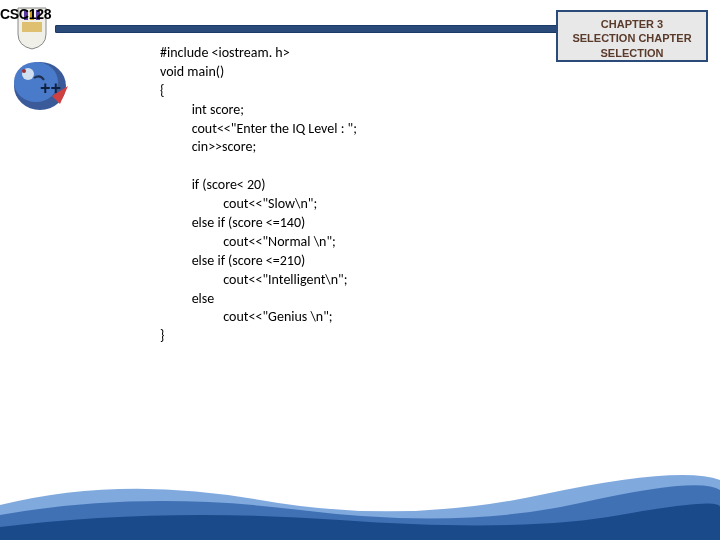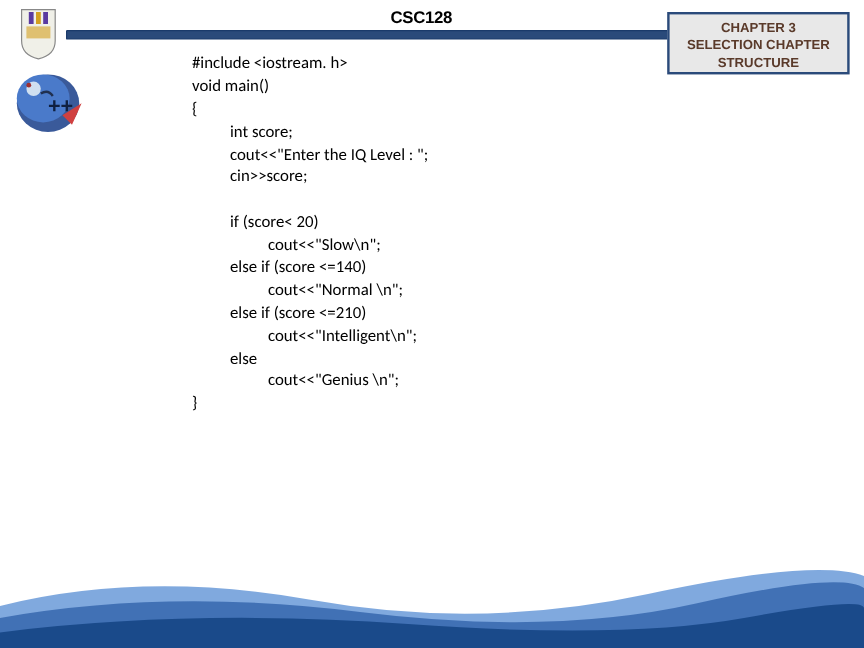--- a/index.html
+++ b/index.html
@@ -7,21 +7,21 @@
     width: 720px;
     height: 540px;
     background: #ffffff;
     font-family: Calibri, Arial, sans-serif;
     position: relative;
     overflow: hidden;
   }
   .header {
     width: 100%;
     padding: 6px 18px 0 0;
-    text-align: center;
+    text-align: left;
     position: relative;
   }
   .course-code {
     font-family: Arial, sans-serif;
     font-weight: 900;
     font-size: 14px;
     color: #000;
     letter-spacing: -0.3px;
   }
   .course-title {
@@ -101,21 +101,21 @@
 </div>
 
 <div class="header">
   <div class="course-code">CSC128</div>
   <div class="underline-bar"></div>
 </div>
 
 <div class="chapter-box">
   <div>CHAPTER 3</div>
   <div>SELECTION CHAPTER</div>
-  <div>STRUCTURE</div>
+  <div>SELECTION</div>
 </div>
 
 <div class="cpp-logo">
   <svg viewBox="0 0 64 60" width="64" height="60">
     <ellipse cx="30" cy="30" rx="26" ry="24" fill="#3a5a9a"></ellipse>
     <ellipse cx="26" cy="26" rx="22" ry="20" fill="#4a7aca"></ellipse>
     <ellipse cx="18" cy="18" rx="6" ry="6" fill="#d0e0f0"></ellipse>
     <circle cx="14" cy="15" r="2" fill="#a03030"></circle>
     <path d="M24 22 Q30 18 34 24" stroke="#203050" stroke-width="2" fill="none"></path>
     <text x="30" y="38" font-family="Arial" font-weight="bold" font-size="18" fill="#102040">++</text>

